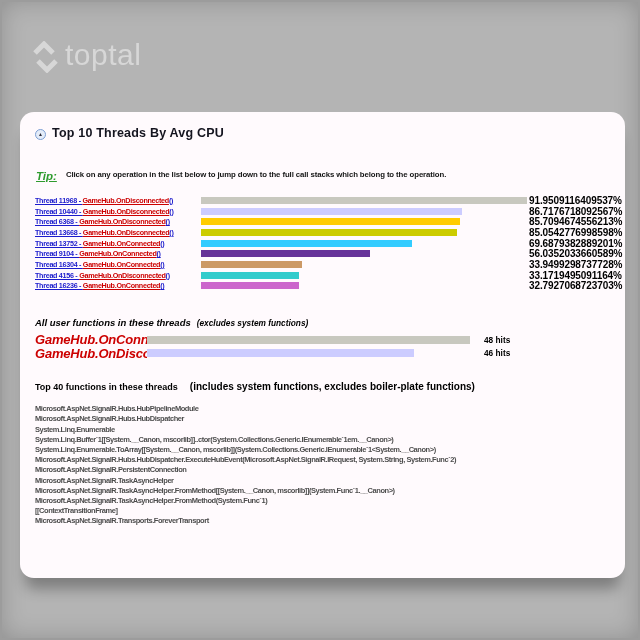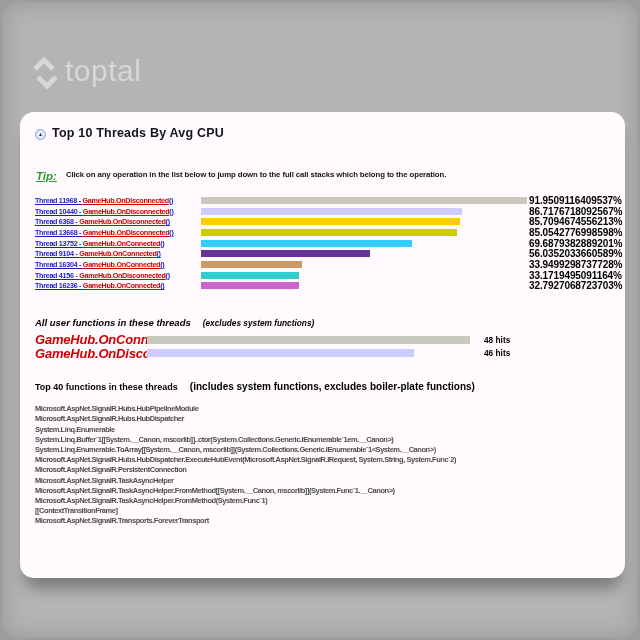--- a/index.html
+++ b/index.html
@@ -4,21 +4,21 @@
 <style>
   html,body{margin:0;padding:0;}
   body{
     width:640px;height:640px;position:relative;overflow:hidden;
     background:#b4b4b4;
     font-family:"Liberation Sans", sans-serif;
   }
   .frame{position:absolute;inset:0;pointer-events:none;
     box-shadow:inset 0 0 0 2px #9c9c9c, inset 0 0 26px rgba(0,0,0,.22);}
   
-  .logo{position:absolute;left:32px;top:56px;display:flex;align-items:center;gap:7px;color:#d7d7d7;}
+  .logo{position:absolute;left:32px;top:40px;display:flex;align-items:center;gap:7px;color:#d7d7d7;}
   .logo svg{display:block;}
   .logo-text{font-size:30px;letter-spacing:.5px;line-height:1;padding-bottom:4px;}
   
   .card{
     position:absolute;left:20px;top:112px;width:605px;height:466px;box-sizing:border-box;
     background:#fffafd;border-radius:14px;padding:14px 15px;overflow:hidden;
     box-shadow:0 16px 14px -5px rgba(0,0,0,.30);
   }
   .panel-header{display:flex;align-items:flex-end;gap:6px;}
   .collapse-icon{
@@ -35,21 +35,21 @@
   .thread-list{margin-top:13px;}
   .thread-row{display:flex;align-items:center;height:10.7px;}
   .thread-link{flex:0 0 166px;width:166px;font-size:7.2px;font-weight:bold;letter-spacing:-.3px;
     white-space:pre;text-decoration:none;overflow:hidden;}
   .thread-link .lp{color:#1a1acc;text-decoration:underline;}
   .thread-link .lf{color:#cc0000;text-decoration:underline;}
   .bar-area{flex:0 0 326px;width:326px;height:7px;}
   .bar{display:block;height:7px;}
   .pct{font-size:10px;font-weight:bold;color:#000;white-space:nowrap;padding-left:2px;letter-spacing:-.1px;}
   
-  .sec-header{margin-top:26px;display:flex;align-items:baseline;gap:12px;}
+  .sec-header{margin-top:26px;display:flex;align-items:baseline;gap:6px;}
   .sec-title-i{font-size:9.5px;font-weight:bold;font-style:italic;color:#000;}
   .sec-sub-i{font-size:8.3px;font-weight:bold;font-style:italic;color:#000;}
   .sec-header2{margin-top:21px;display:flex;align-items:baseline;gap:12px;}
   .sec-title-b{font-size:9px;font-weight:bold;color:#000;}
   .sec-sub-b{font-size:10px;font-weight:bold;color:#000;text-align:right;}
   
   .ufn-list{margin-top:5px;}
   .ufn-row{display:flex;align-items:center;height:13.5px;}
   .ufn-name{flex:0 0 112px;width:112px;font-size:13px;font-weight:bold;font-style:italic;
     white-space:pre;letter-spacing:-.2px;color:#cc0000;overflow:hidden;}

